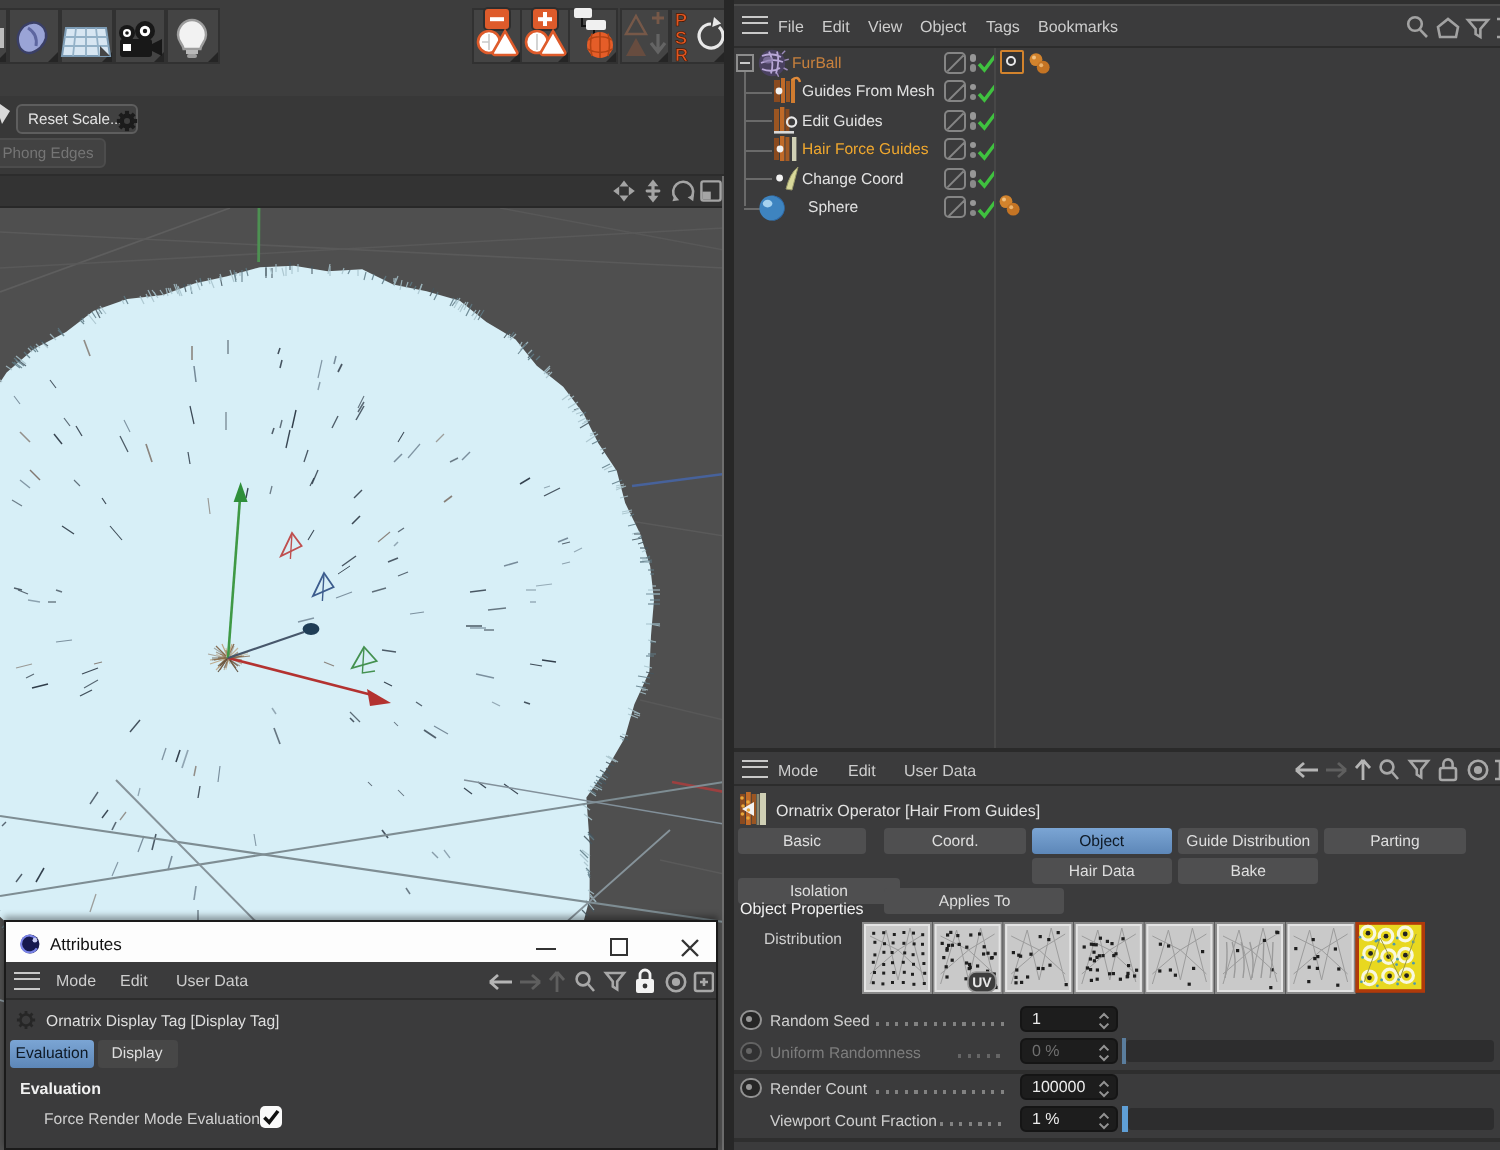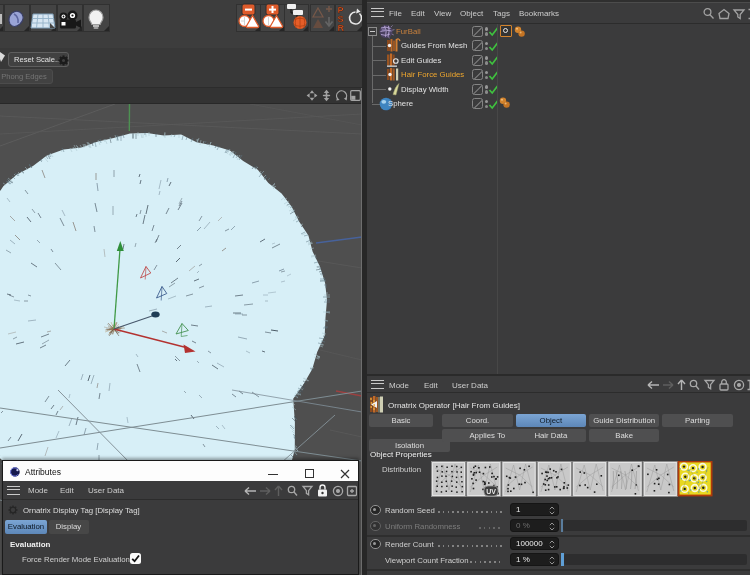--- a/index.html
+++ b/index.html
@@ -915,30 +915,30 @@
     </svg>
     <div class="abs" style="left:401px;top:70.4px;font-size:7.8px;color:#efa72e;white-space:nowrap">Hair Force Guides</div>
     <div class="abs" style="left:472px;top:69.0px;width:11px;height:11px;border:1.3px solid #858585;border-radius:2.5px;background:#3b3b3c;overflow:hidden">
       <div class="abs" style="left:-2px;top:3.8px;width:16px;height:1.4px;background:#858585;transform:rotate(-45deg)"></div>
     </div>
     <div class="abs" style="left:484.6px;top:70.7px;width:3.4px;height:3.4px;border-radius:50%;background:#979797"></div>
     <div class="abs" style="left:484.6px;top:75.7px;width:3.4px;height:3.4px;border-radius:50%;background:#8a8a8a"></div>
     <svg class="abs" style="left:488px;top:69.5px" width="11" height="11" viewBox="0 0 11 11">
       <path d="M1.5,6 L4.2,9 L9.5,2" stroke="#3fc13f" stroke-width="1.7" fill="none"></path>
     </svg>
-    <div class="abs" style="left:401px;top:84.9px;font-size:7.8px;color:#e2e2e2;white-space:nowrap">Display Width</div>
+    <div class="abs" style="left:401px;top:84.9px;font-size:7.8px;color:#e2e2e2;white-space:nowrap">Change Coord</div>
     <div class="abs" style="left:472px;top:83.5px;width:11px;height:11px;border:1.3px solid #858585;border-radius:2.5px;background:#3b3b3c;overflow:hidden">
       <div class="abs" style="left:-2px;top:3.8px;width:16px;height:1.4px;background:#858585;transform:rotate(-45deg)"></div>
     </div>
     <div class="abs" style="left:484.6px;top:85.2px;width:3.4px;height:3.4px;border-radius:50%;background:#979797"></div>
     <div class="abs" style="left:484.6px;top:90.2px;width:3.4px;height:3.4px;border-radius:50%;background:#8a8a8a"></div>
     <svg class="abs" style="left:488px;top:84px" width="11" height="11" viewBox="0 0 11 11">
       <path d="M1.5,6 L4.2,9 L9.5,2" stroke="#3fc13f" stroke-width="1.7" fill="none"></path>
     </svg>
-    <div class="abs" style="left:388px;top:99.4px;font-size:7.8px;color:#e2e2e2;white-space:nowrap">Sphere</div>
+    <div class="abs" style="left:404px;top:99.4px;font-size:7.8px;color:#e2e2e2;white-space:nowrap">Sphere</div>
     <div class="abs" style="left:472px;top:98.0px;width:11px;height:11px;border:1.3px solid #858585;border-radius:2.5px;background:#3b3b3c;overflow:hidden">
       <div class="abs" style="left:-2px;top:3.8px;width:16px;height:1.4px;background:#858585;transform:rotate(-45deg)"></div>
     </div>
     <div class="abs" style="left:484.6px;top:99.7px;width:3.4px;height:3.4px;border-radius:50%;background:#979797"></div>
     <div class="abs" style="left:484.6px;top:104.7px;width:3.4px;height:3.4px;border-radius:50%;background:#8a8a8a"></div>
     <svg class="abs" style="left:488px;top:98.5px" width="11" height="11" viewBox="0 0 11 11">
       <path d="M1.5,6 L4.2,9 L9.5,2" stroke="#3fc13f" stroke-width="1.7" fill="none"></path>
     </svg>
     <div class="abs" style="left:500px;top:25px;width:12px;height:12px;border:1.6px solid #d2832d;background:#333;border-radius:1px"></div>
     <div class="abs" style="left:503.4px;top:28.4px;width:5px;height:5px;border:1.3px solid #e8e8e8;border-radius:50%"></div>
@@ -1000,21 +1000,21 @@
         <circle cx="5" cy="13" r="0.9"></circle>
       </g>
 </svg>
     <div class="abs" style="left:388px;top:401px;font-size:8px;color:#e3e3e3">Ornatrix Operator [Hair From Guides]</div>
     <div class="tab" style="left:369.0px;top:414px;width:64px">Basic</div>
     <div class="tab" style="left:442.3px;top:414px;width:70.5px">Coord.</div>
     <div class="tab sel" style="left:515.6px;top:414px;width:70.5px">Object</div>
     <div class="tab" style="left:588.9px;top:414px;width:70.5px">Guide Distribution</div>
     <div class="tab" style="left:662.2px;top:414px;width:70.5px">Parting</div>
     <div class="tab" style="left:369.0px;top:439px;width:81px">Isolation</div>
-    <div class="tab" style="left:442.3px;top:429px;width:90px">Applies To</div>
+    <div class="tab" style="left:442.3px;top:444px;width:90px">Applies To</div>
     <div class="tab" style="left:515.6px;top:429px;width:70.5px">Hair Data</div>
     <div class="tab" style="left:588.9px;top:429px;width:70.5px">Bake</div>
     <div class="abs" style="left:370px;top:450px;font-size:8px;font-weight:normal;color:#f0f0f0">Object Properties</div>
     <div class="abs lbl" style="left:382px;top:465px">Distribution</div>
     <svg class="abs" style="left:431px;top:461px" width="317" height="36" viewBox="0 0 317 36">
       <rect x="0.5" y="0.5" width="34" height="35" fill="#c9c9c9" stroke="#8a8a8a" stroke-width="1"></rect>
       <rect x="1.5" y="1.5" width="32" height="33" fill="none" stroke="#e4e4e4" stroke-width="1"></rect>
       <g stroke="#9c9c9c" stroke-width="0.5" fill="none">
         <path d="M4.0,31 L12.0,4 L18.0,29 L24.0,3 L31.0,30 M4.0,7 L18.0,14 L31.0,6 M4.0,26 L18.0,14 L31.0,26"></path>
       </g>

